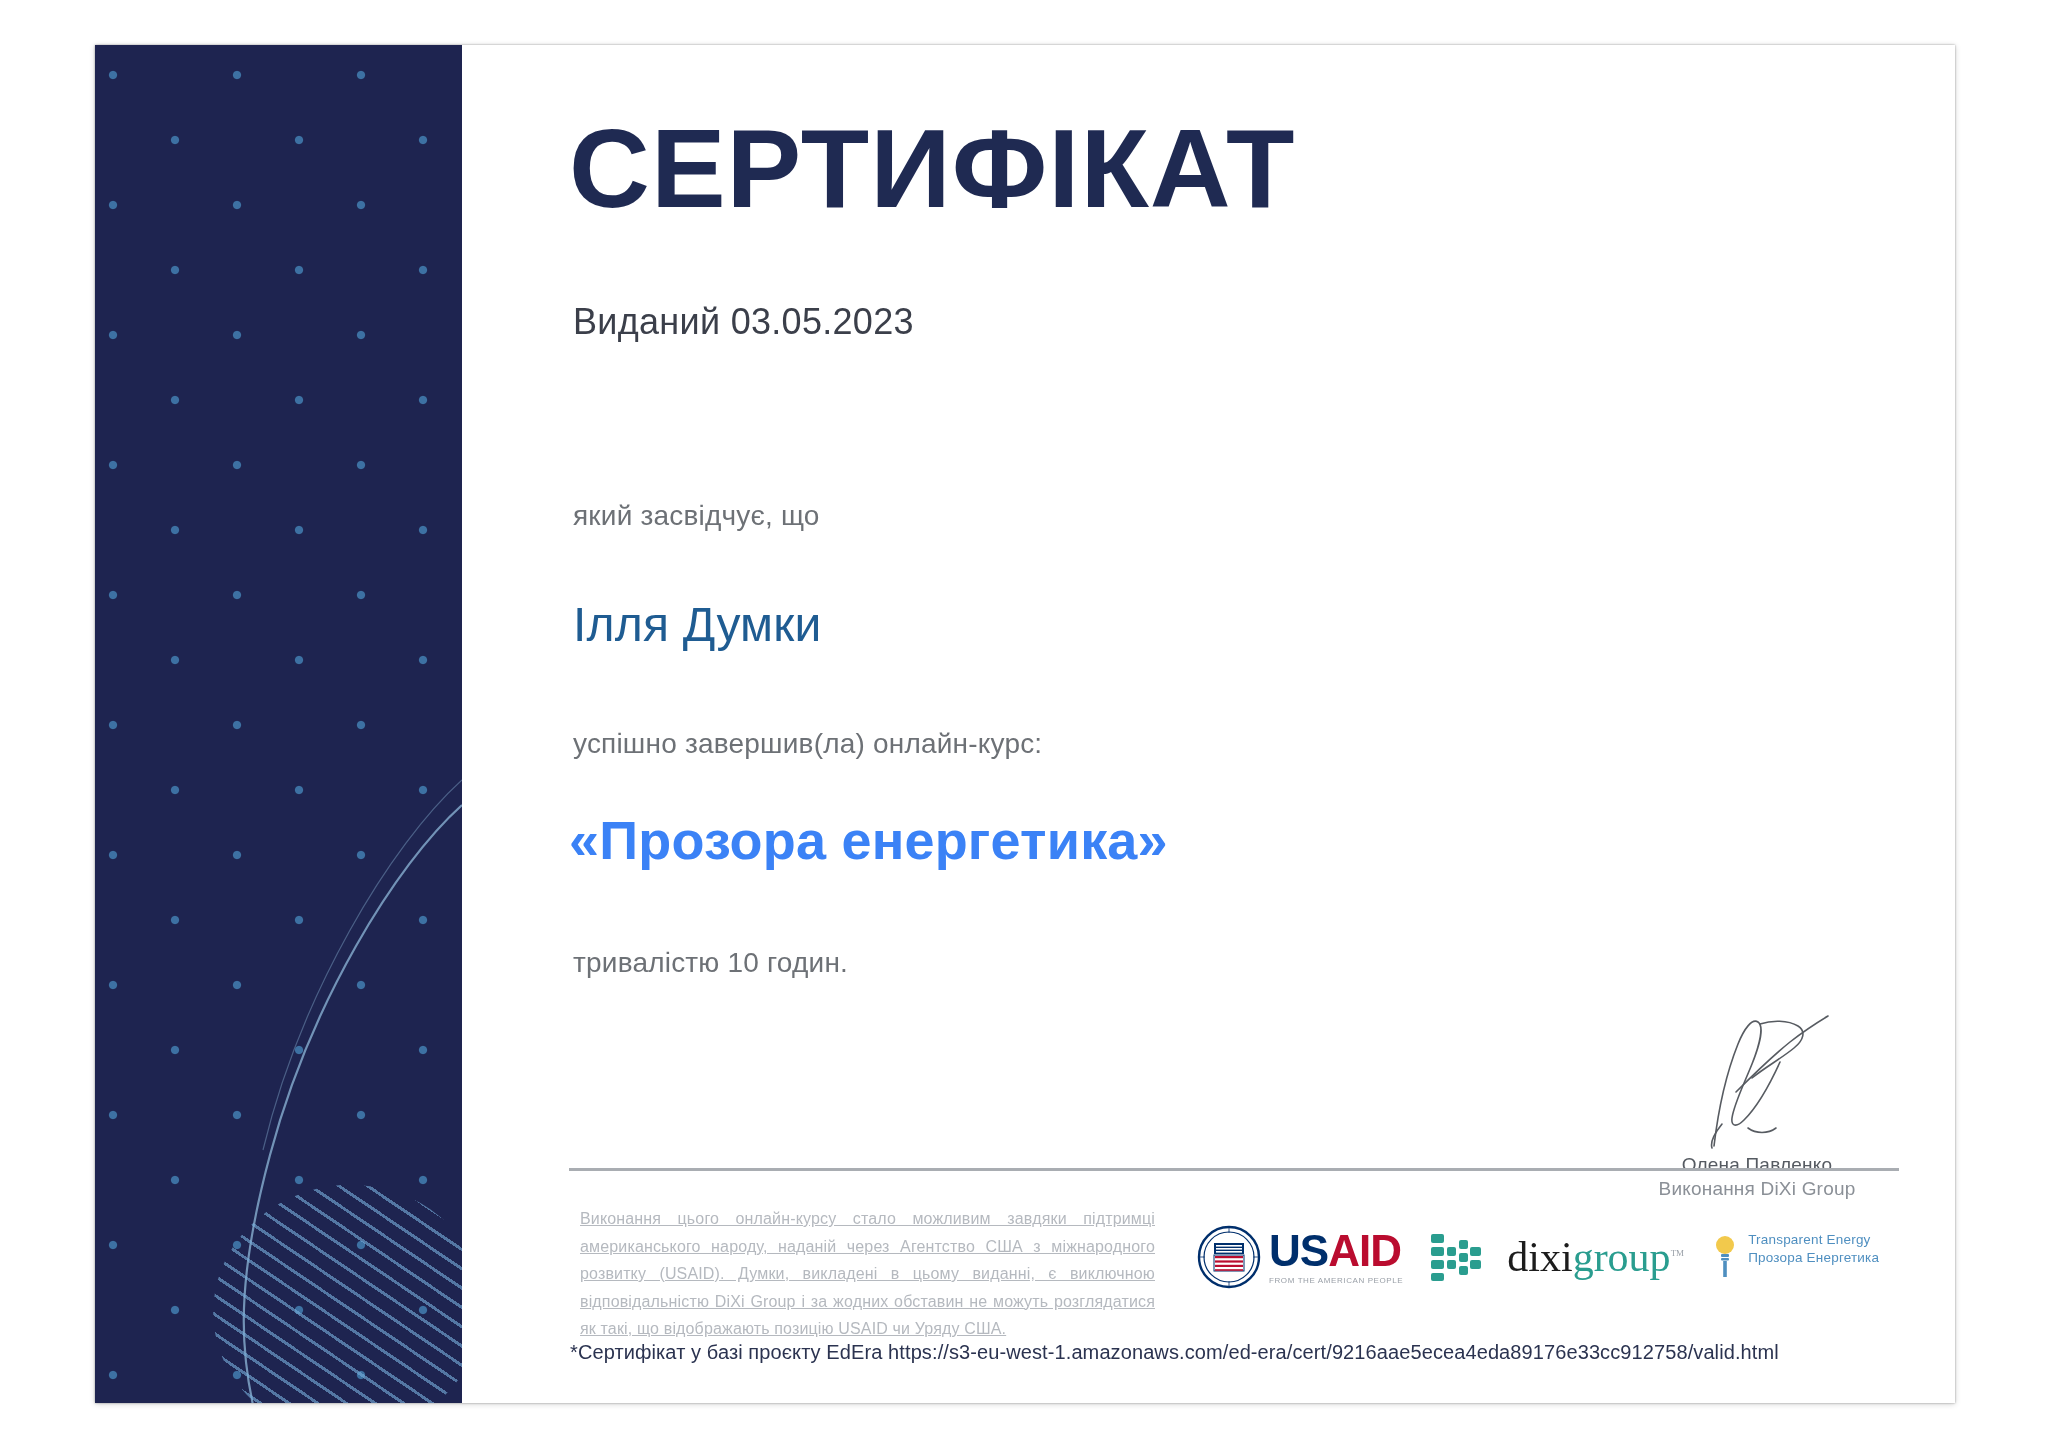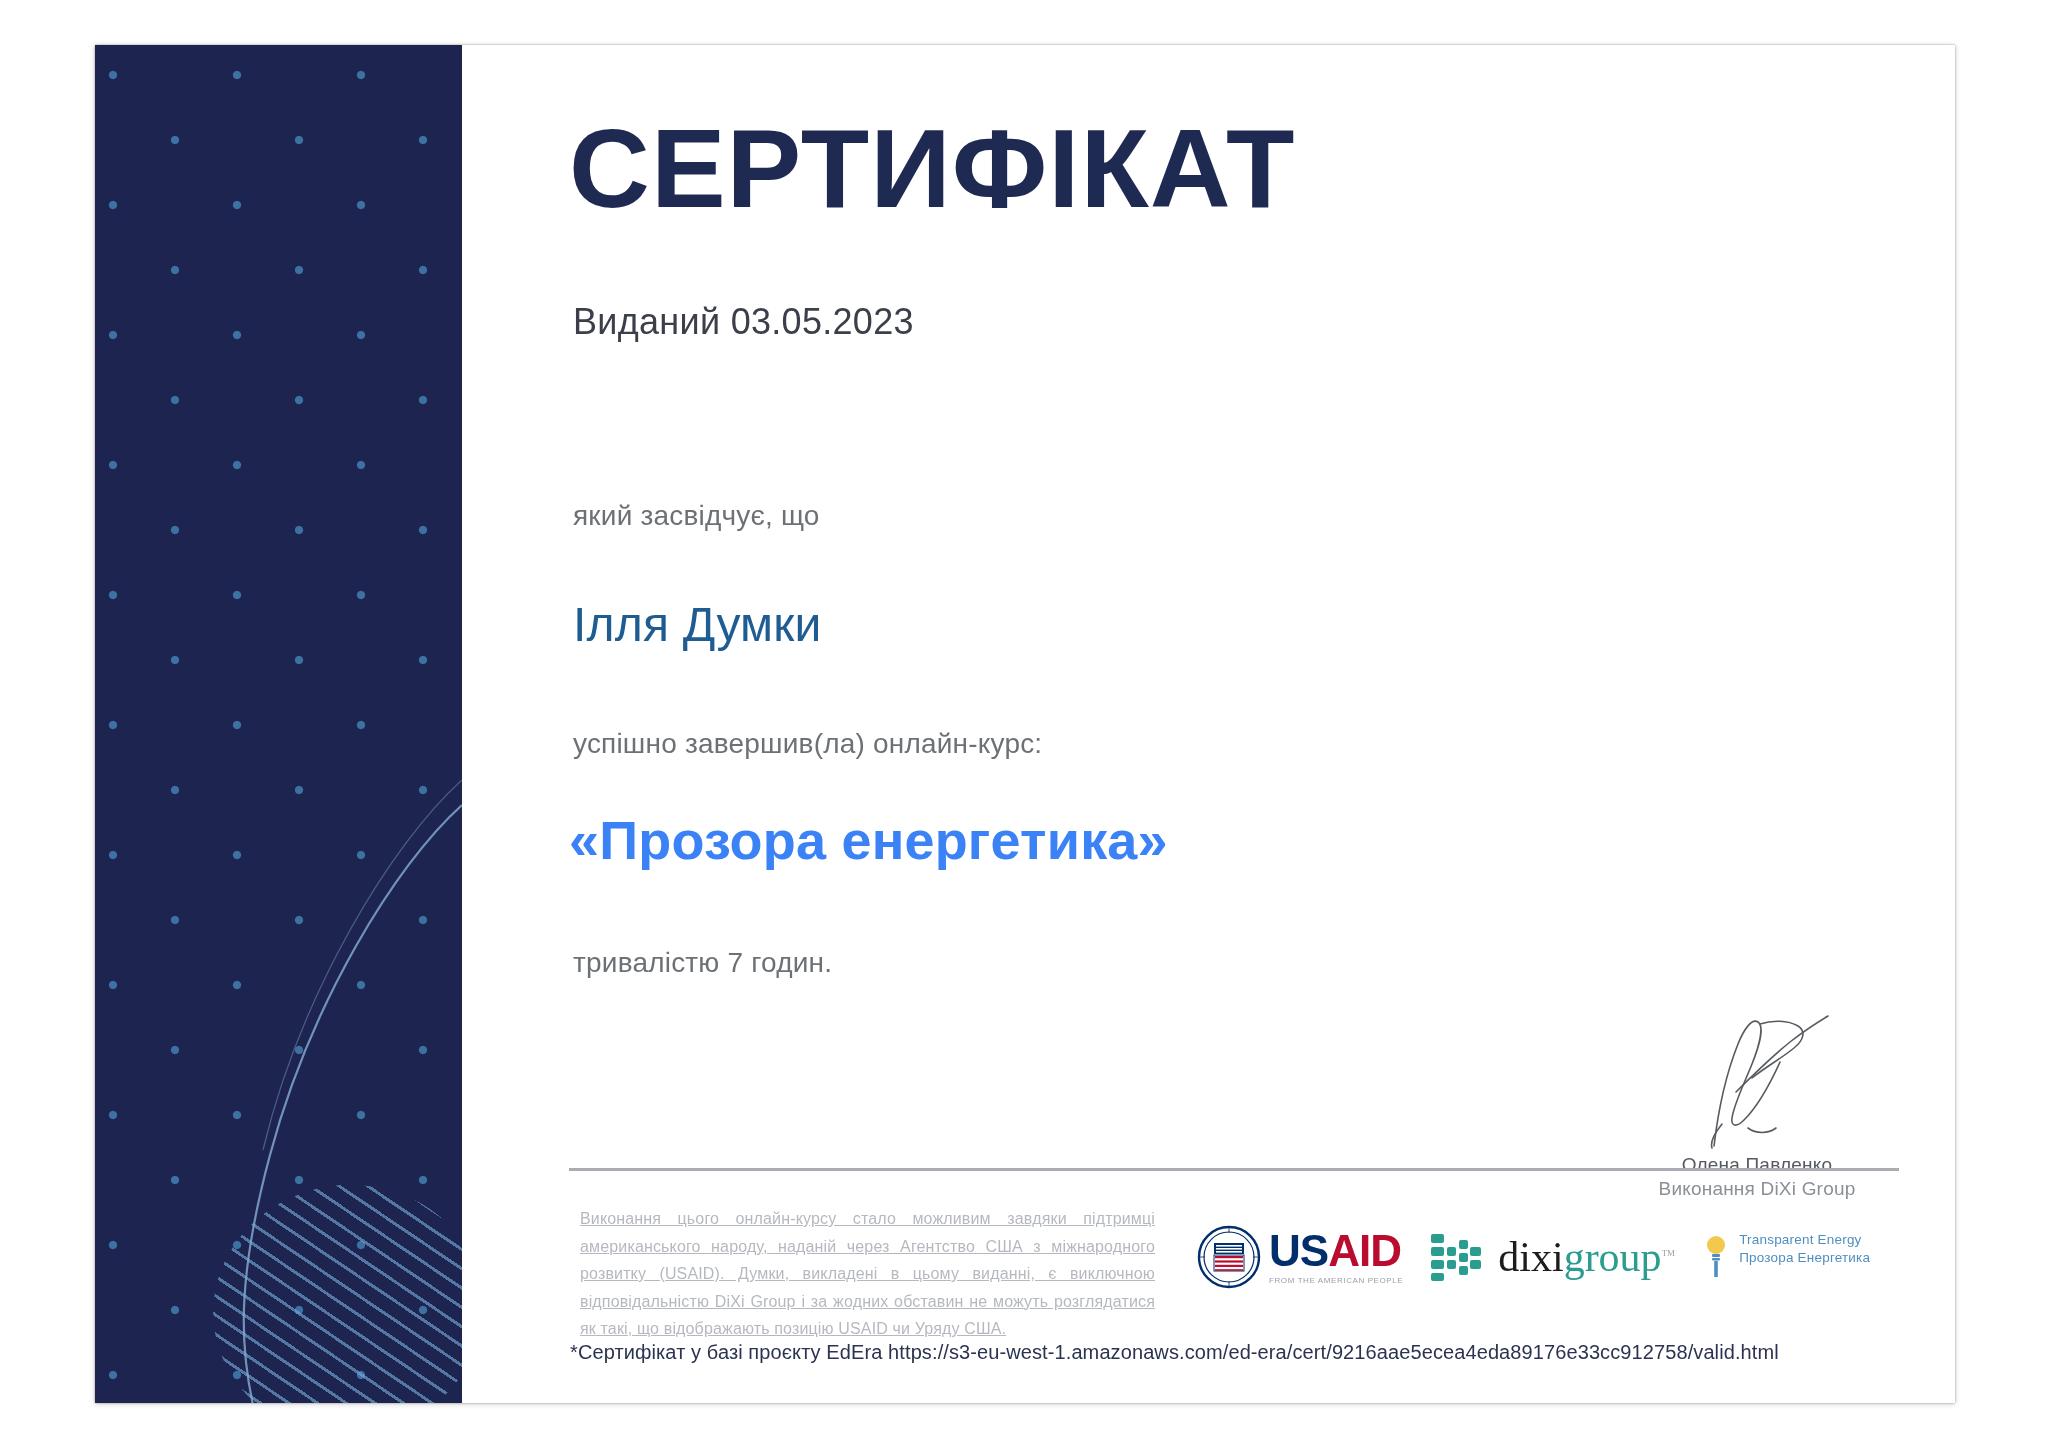--- a/index.html
+++ b/index.html
@@ -212,21 +212,21 @@
   .usaid-us { color: #002f6c; }
   .usaid-aid { color: #ba0c2f; }
   #usaid-tagline {
     font-size: 8px;
     color: #9aa0a8;
     letter-spacing: 0.6px;
     margin-top: 3px;
   }
 
   
-  #dixi-logo { display: flex; align-items: center; gap: 15px; }
+  #dixi-logo { display: flex; align-items: center; gap: 24px; }
   #dixi-wordmark {
     font-family: "Liberation Serif", "DejaVu Serif", serif;
     font-size: 42px;
     line-height: 1;
   }
   .dixi-dixi { color: #1c1c1c; }
   .dixi-group { color: #2a9d8f; }
   #dixi-tm { font-size: 9px; color: #9aa0a8; vertical-align: super; }
 
   
@@ -273,21 +273,21 @@
     <div id="issued-date">Виданий 03.05.2023</div>
 
     <div id="intro-line">який засвідчує, що</div>
 
     <div id="recipient-name">Ілля Думки</div>
 
     <div id="completion-line">успішно завершив(ла) онлайн-курс:</div>
 
     <div id="course-name">«Прозора енергетика»</div>
 
-    <div id="duration-line">тривалістю 7 годин.</div>
+    <div id="duration-line">тривалістю 10 годин.</div>
 
     <div id="signature-block">
       <svg id="signature-mark" width="210" height="150" viewBox="0 0 210 150">
         <g fill="none" stroke="#3a3f46" stroke-width="1.6" stroke-linecap="round" stroke-linejoin="round" opacity="0.85">
           <path d="M62 146 C 66 112, 74 74, 86 44 C 92 29, 100 18, 106 22
                    C 112 26, 108 44, 100 64 C 92 84, 82 104, 80 118
                    C 79 126, 84 128, 92 120 C 104 108, 118 84, 128 62"></path>
           <path d="M84 92 C 98 78, 118 58, 138 42 C 152 31, 166 22, 176 16"></path>
           <path d="M108 24 C 120 20, 136 20, 146 26 C 154 31, 152 40, 142 48
                    C 130 58, 112 68, 100 78"></path>

